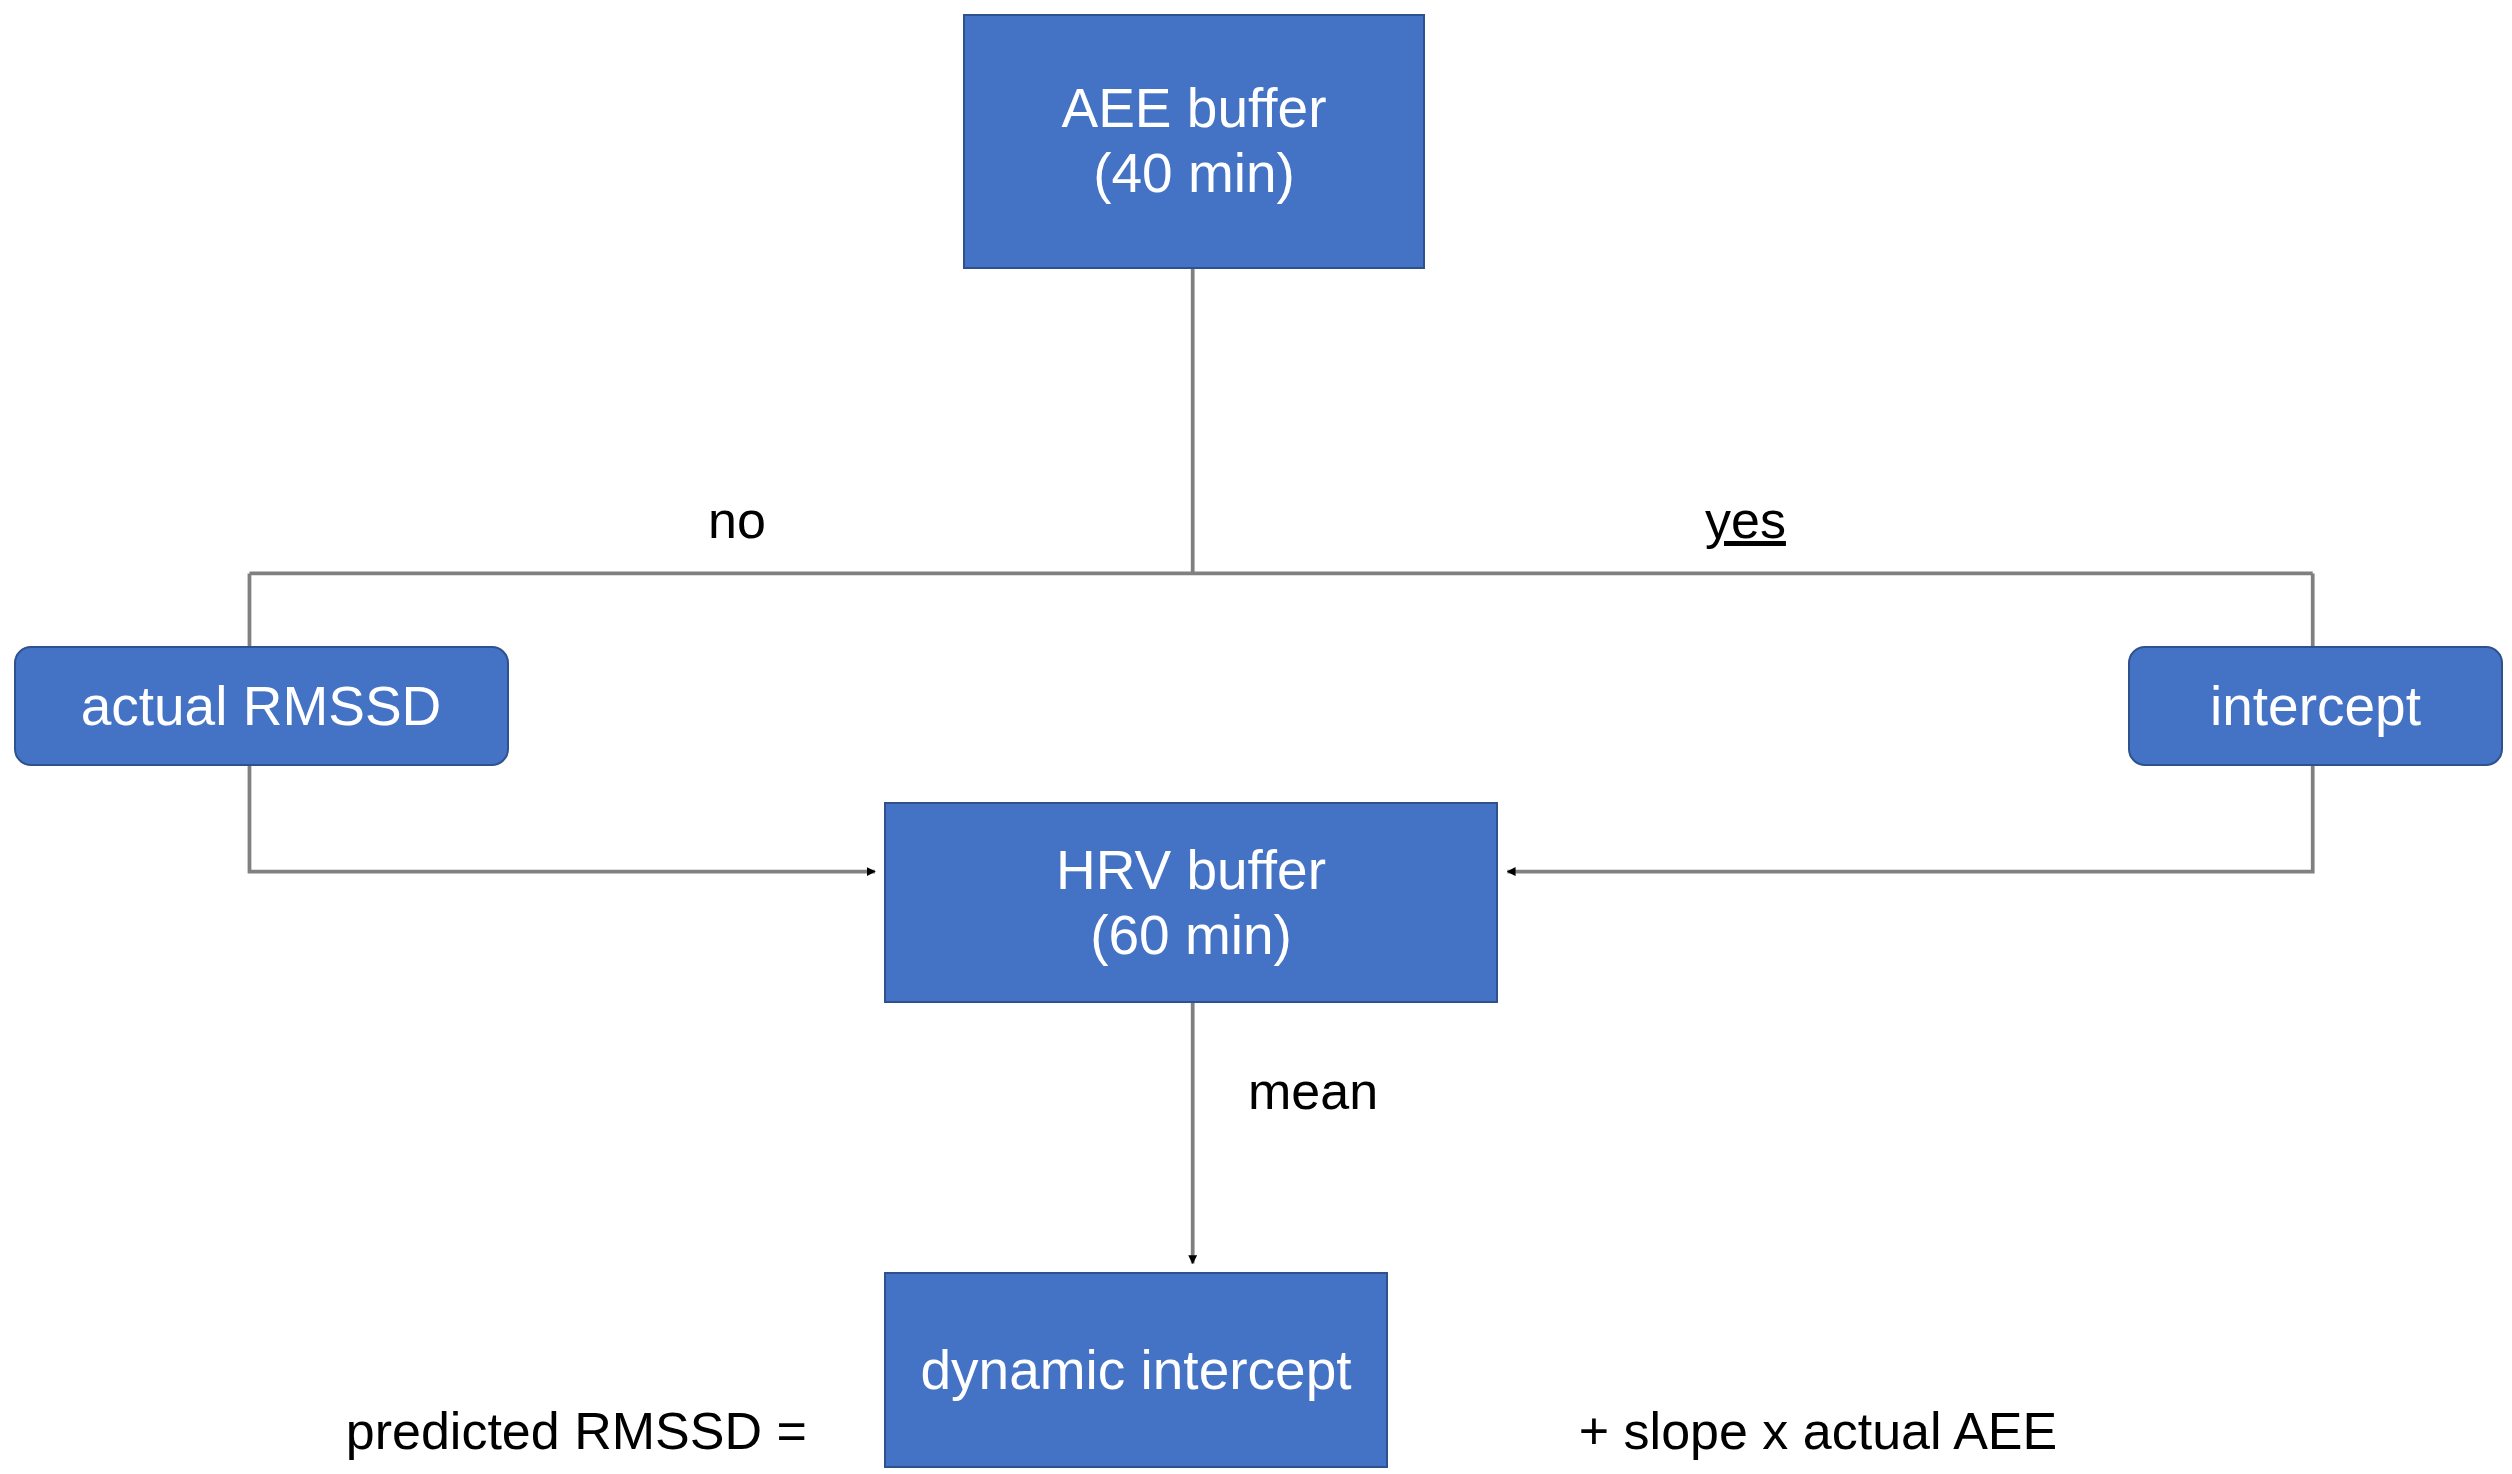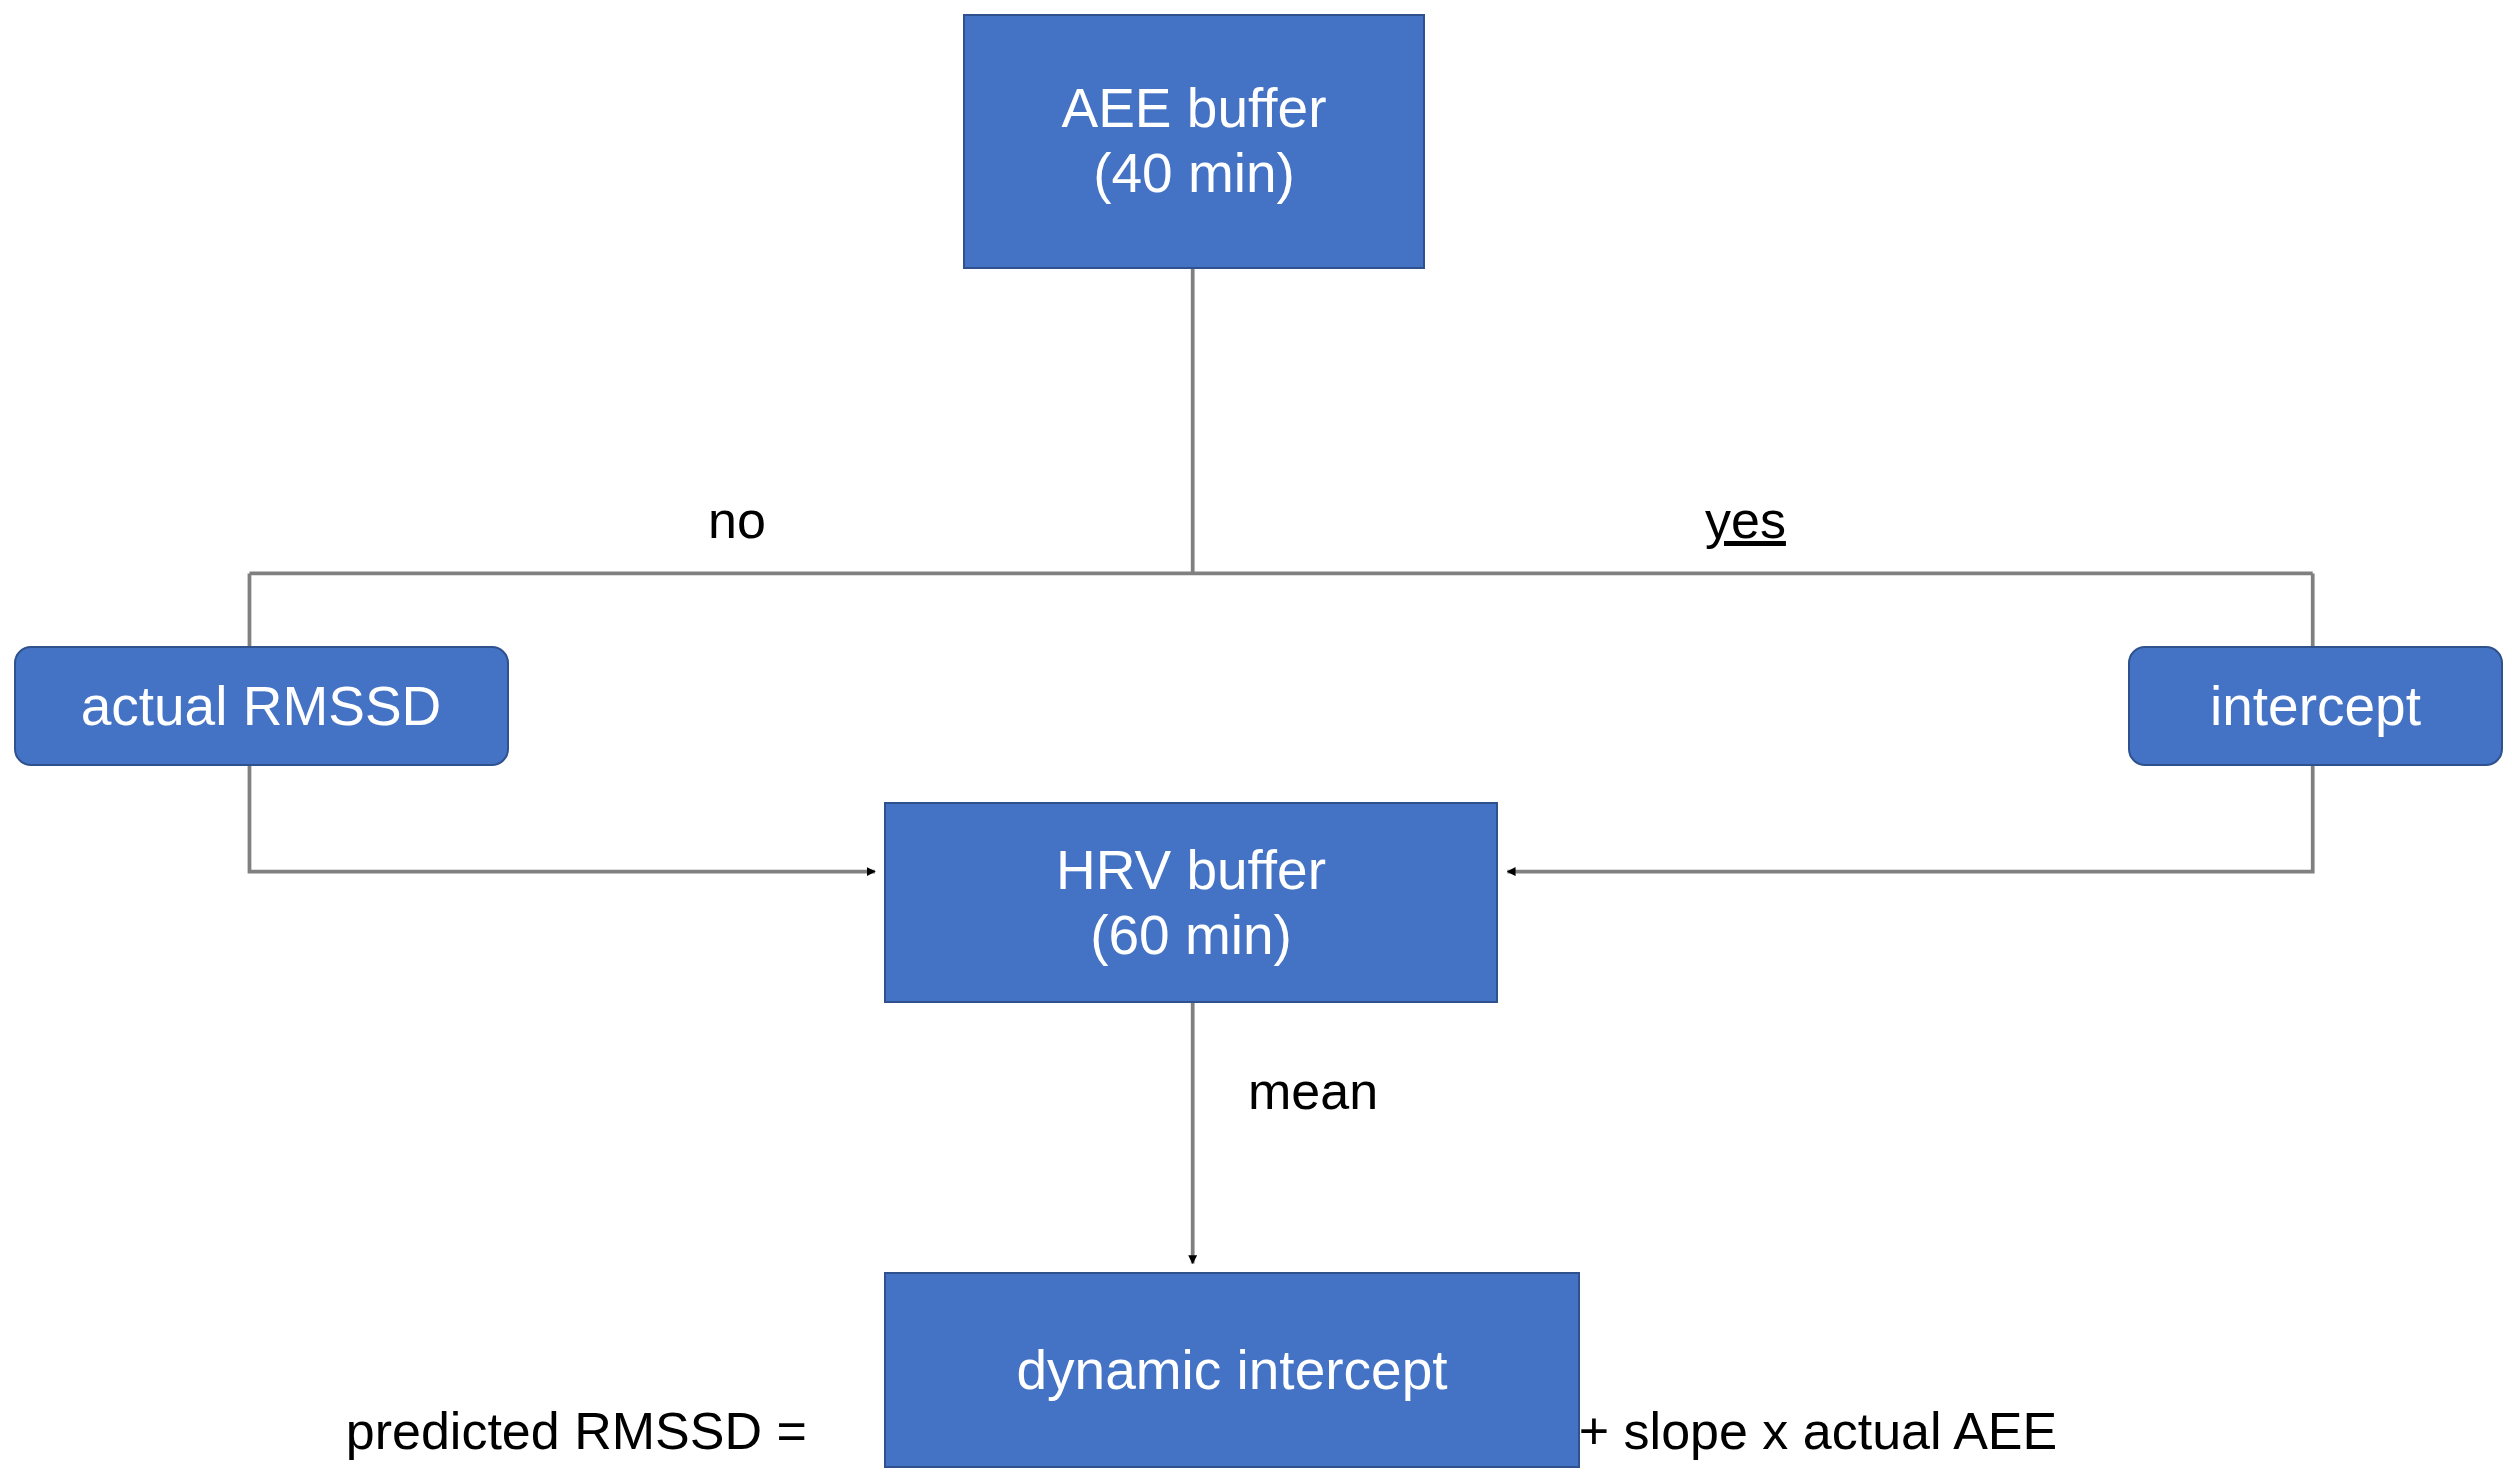--- a/index.html
+++ b/index.html
@@ -59,21 +59,21 @@
     left: 2128px; top: 646px; width: 375px; height: 120px;
     font-size: 55px;
     text-align: center;
   }
   #node-hrv-buffer {
     left: 884px; top: 772px; width: 614px; height: 201px;
     font-size: 55px;
     margin-top: 30px;
   }
   #node-dynamic-intercept {
-    left: 884px; top: 1272px; width: 696px; height: 196px;
+    left: 884px; top: 1272px; width: 504px; height: 196px;
     font-size: 55px;
   }
   
   .label {
     position: absolute;
     color: #000000;
     font-size: 52px;
     line-height: 1.30;
     white-space: pre;
     z-index: 4;

